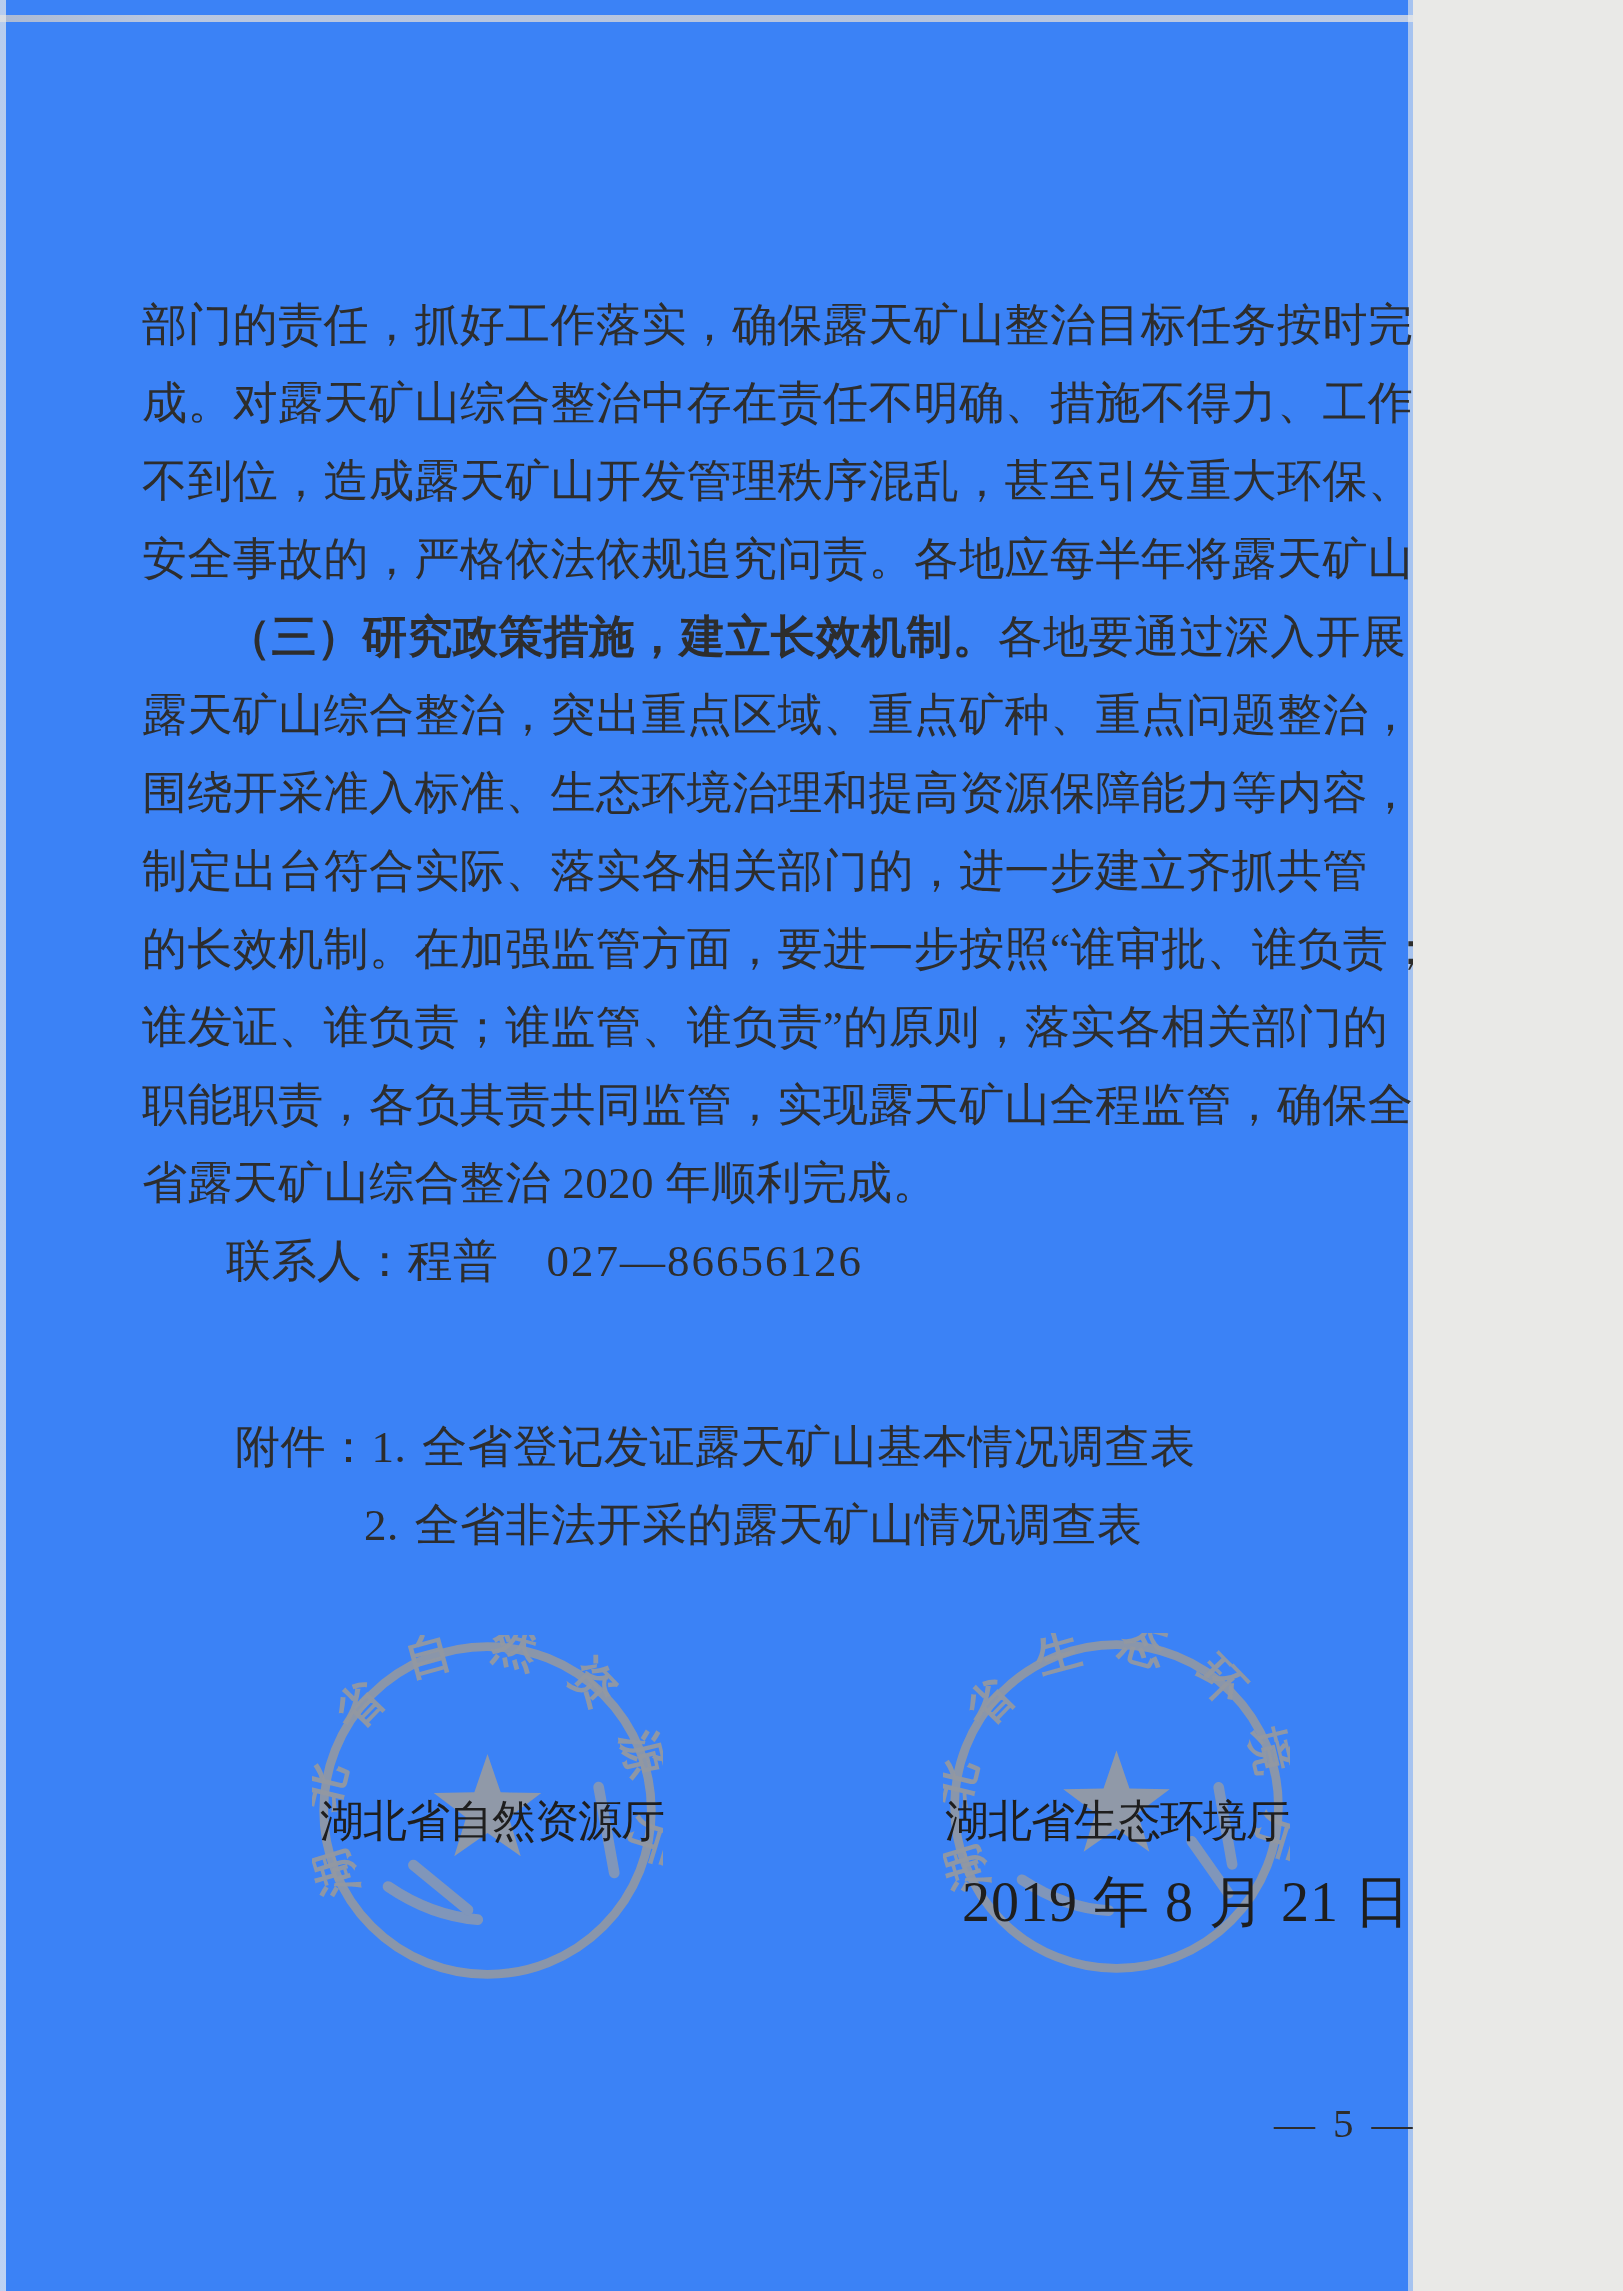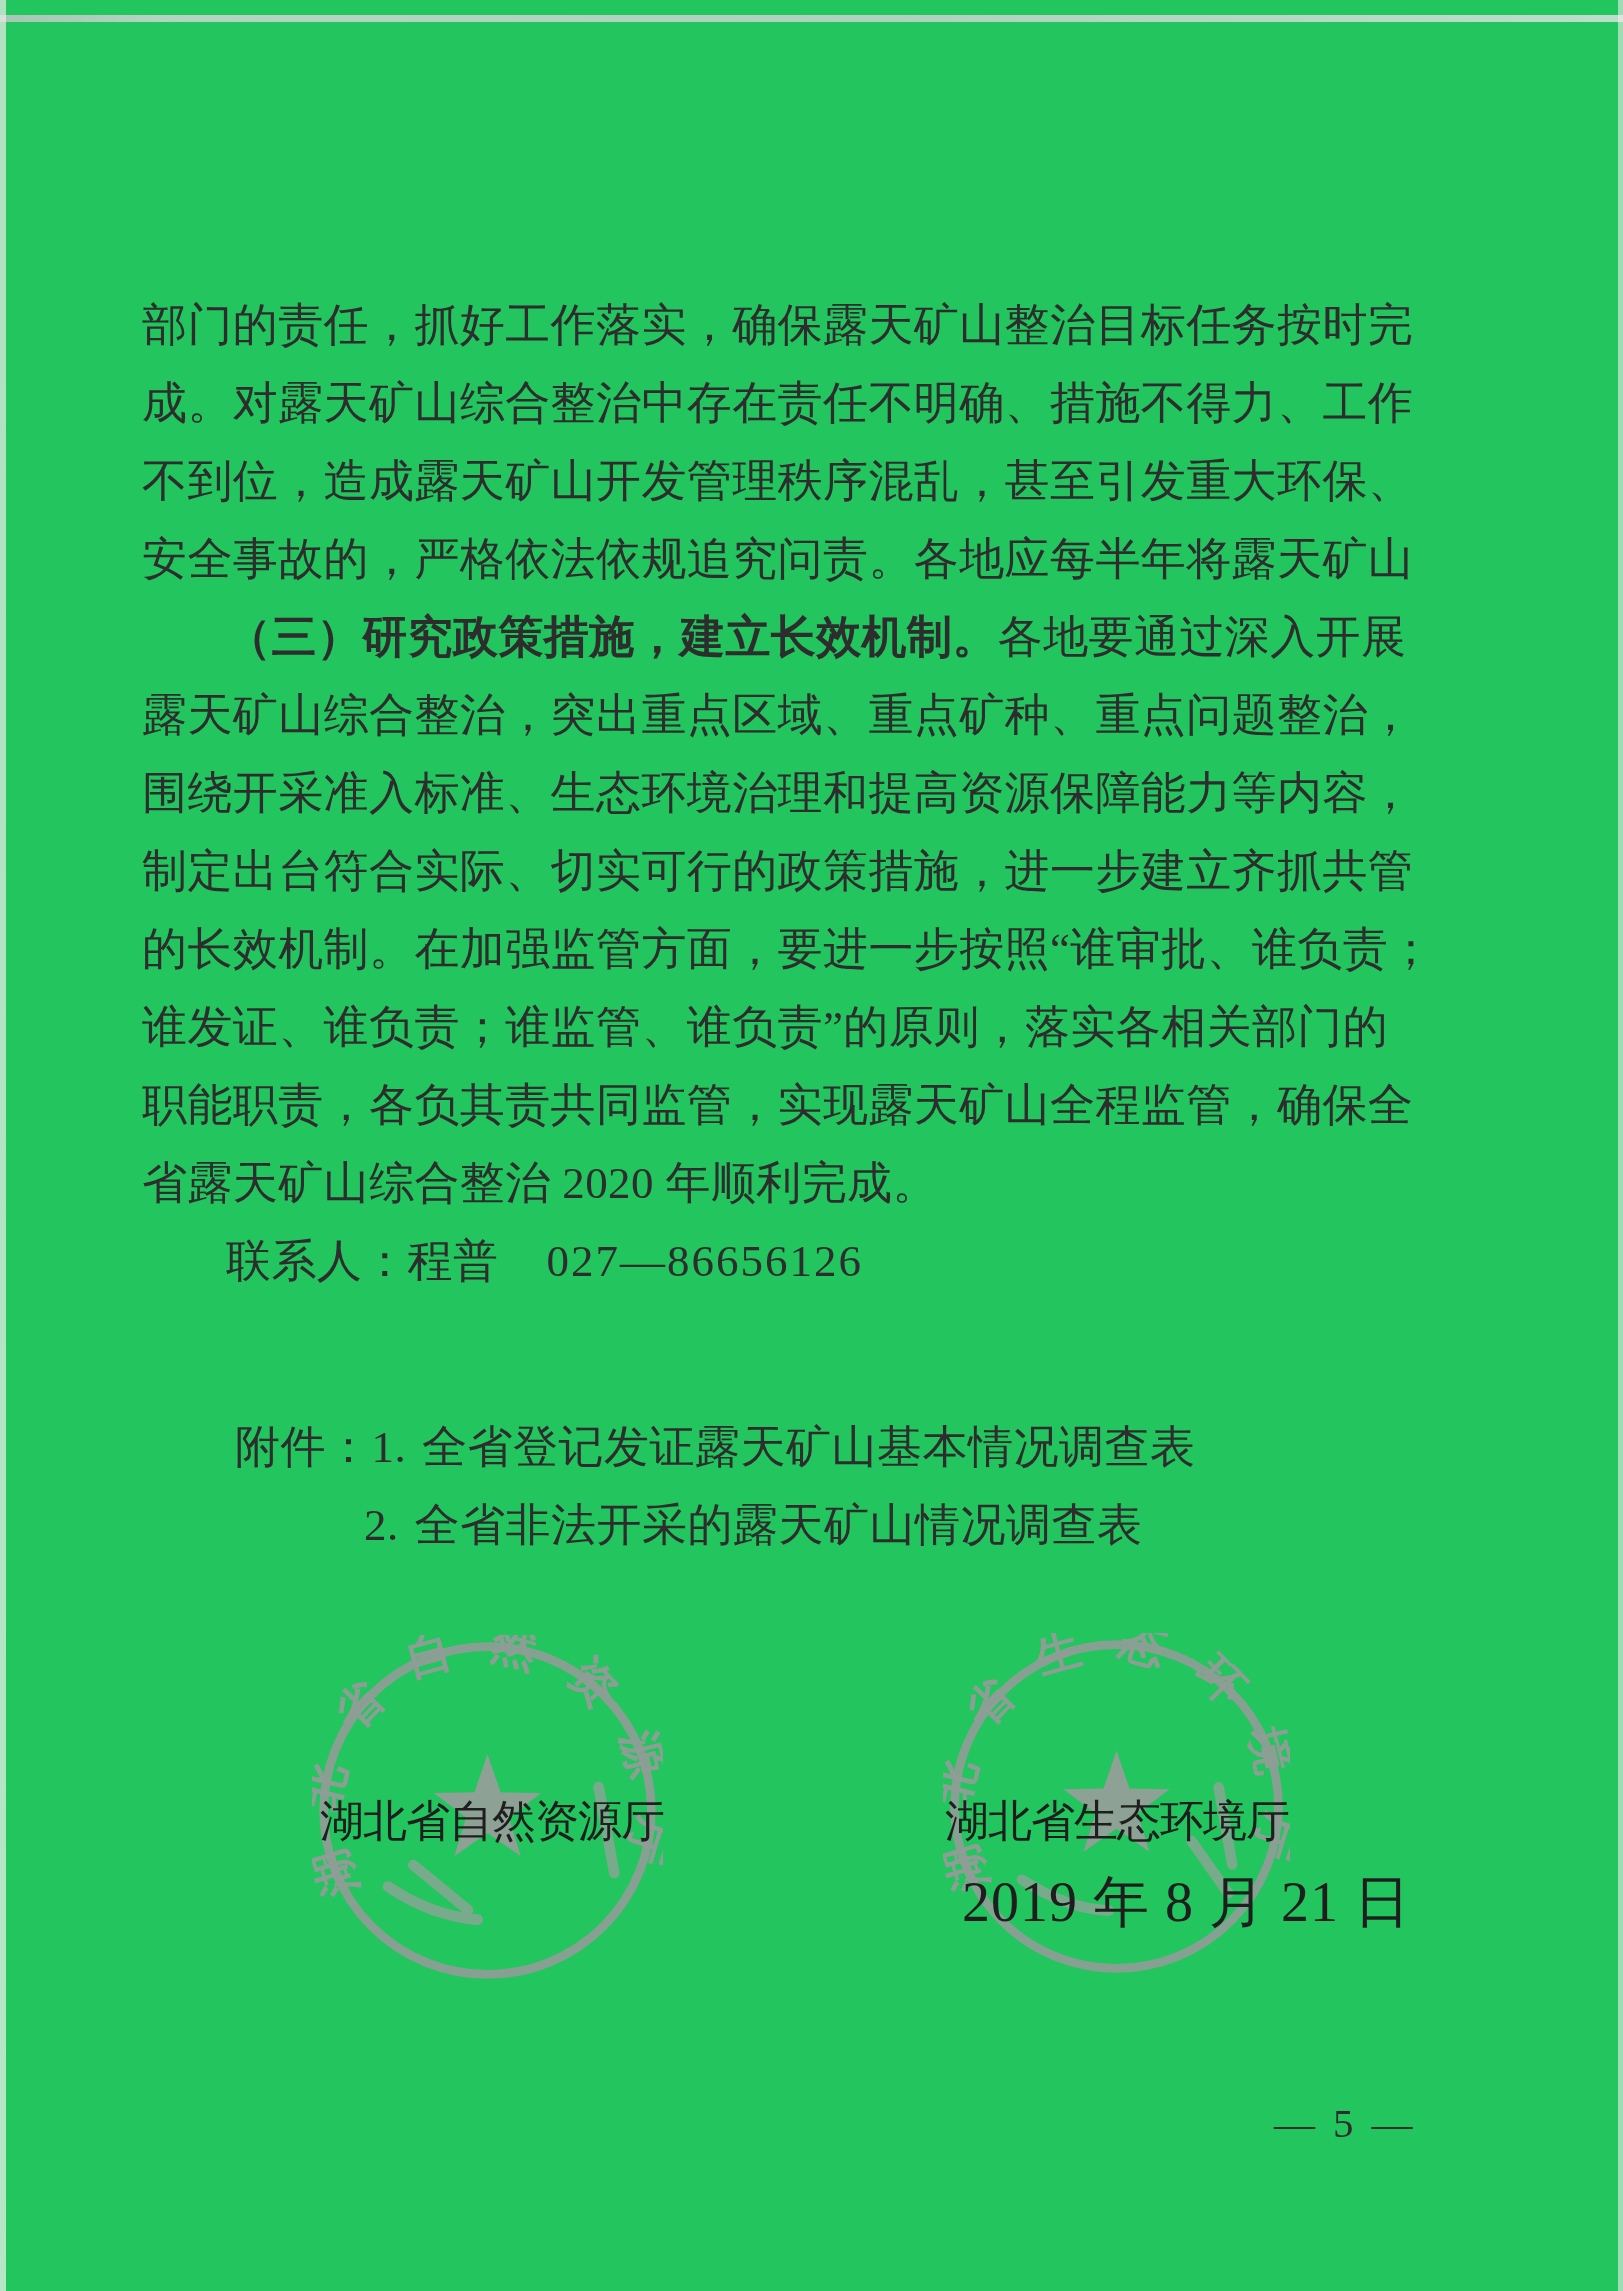--- a/index.html
+++ b/index.html
@@ -1,19 +1,19 @@
 <!DOCTYPE html>
 <html><head>
 <meta charset="utf-8">
 <style>
   html,body{margin:0;padding:0;background:#e9e9e7;}
   .page{
     position:relative;
-    width:1623px;height:2292px;
-    background:#22c55e;
+    width:1413px;height:2292px;
+    background:#3b82f6;
     font-family:"Liberation Serif","DejaVu Serif",serif;
     color:#2d2d2d;
     overflow:hidden;
   }
   
   .scan-band-top{
     position:absolute;top:14.7px;left:0;width:1623px;height:7.8px;
     background:linear-gradient(90deg,#c7c7ca 0%,#d8d8db 10%,#d4d4d7 55%,#e3e3e5 100%);
     opacity:.8;
   }
@@ -79,21 +79,21 @@
   <div class="body-text">
     <div class="line">部门的责任，抓好工作落实，确保露天矿山整治目标任务按时完</div>
     <div class="line">成。对露天矿山综合整治中存在责任不明确、措施不得力、工作</div>
     <div class="line">不到位，造成露天矿山开发管理秩序混乱，甚至引发重大环保、</div>
     <div class="line">安全事故的，严格依法依规追究问责。各地应每半年将露天矿山</div>
     <div class="line indent">
       <span class="bold">（三）研究政策措施，建立长效机制。</span><span>各地要通过深入开展</span>
     </div>
     <div class="line">露天矿山综合整治，突出重点区域、重点矿种、重点问题整治，</div>
     <div class="line">围绕开采准入标准、生态环境治理和提高资源保障能力等内容，</div>
-    <div class="line">制定出台符合实际、切实可行的政策措施，进一步建立齐抓共管</div>
+    <div class="line">制定出台符合实际、落实各相关部门的，进一步建立齐抓共管</div>
     <div class="line">的长效机制。在加强监管方面，要进一步按照“谁审批、谁负责；</div>
     <div class="line">谁发证、谁负责；谁监管、谁负责”的原则，落实各相关部门的</div>
     <div class="line">职能职责，各负其责共同监管，实现露天矿山全程监管，确保全</div>
     <div class="line">省露天矿山综合整治 2020 年顺利完成。</div>
     <div class="contact-line">
       <span>联系人：程普</span><span class="phone">027—86656126</span>
     </div>
   </div>
 
   <div class="attachments">

